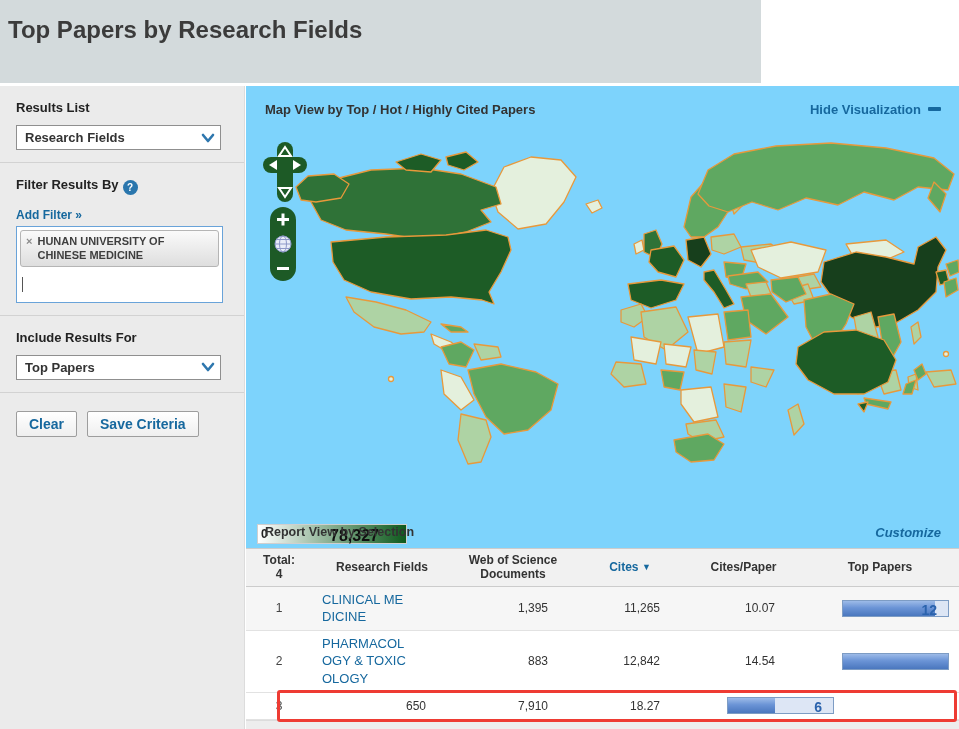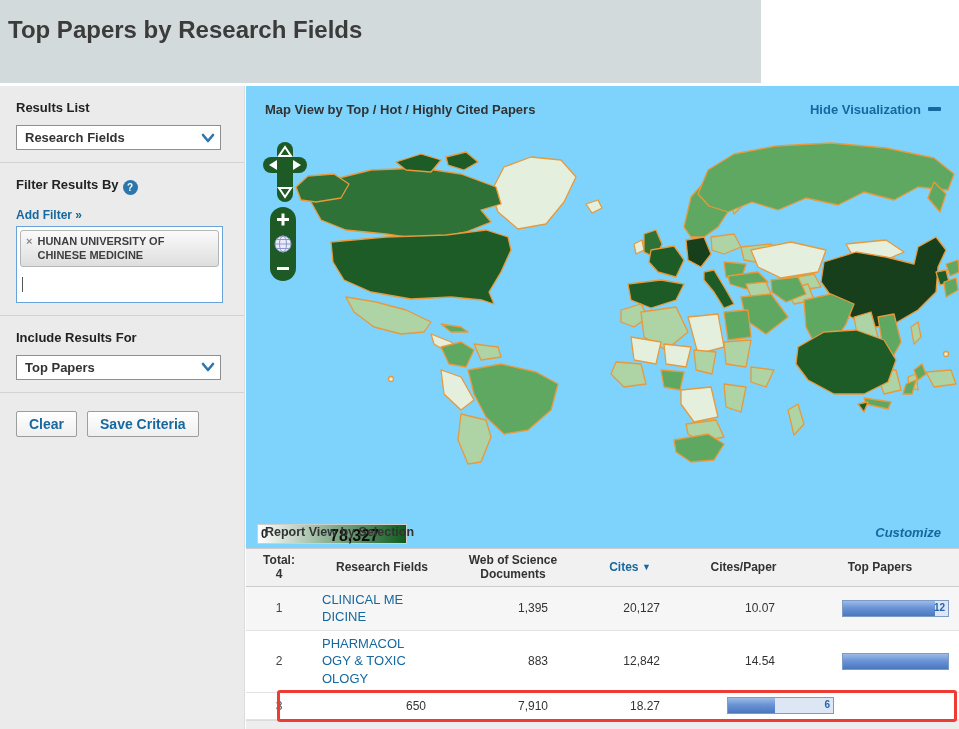--- a/index.html
+++ b/index.html
@@ -75,21 +75,21 @@
   .t-row:nth-child(2) { background:#ffffff; }
   .t-row:nth-child(3) { background:#ffffff; }
   .t-row:nth-child(4) { background:#f2f2f2; }
   .cell-rank { text-align:center; font-size:12px; color:#444; }
   .cell-field { padding:4px 2px 4px 10px; }
   .cell-field a { font-size:13px; font-weight:normal; color:var(--link-blue,#16689e); text-decoration:none; display:inline-block; width:90px; word-break:break-all; line-height:1.35; cursor:pointer; }
   .cell-num { text-align:right; font-size:12px; color:#333; padding-right:26px; }
   .cell-bar { padding:4px 4px 4px 41px; }
   .tp-bar { position:relative; width:107px; height:17px; background:var(--bar-track,#dde6f5); border:1px solid #7d9cc4; }
   .tp-fill { position:absolute; left:0; top:0; bottom:0; background:linear-gradient(var(--bar-fill-top,#9dbbe8),#6b94d6 45%,var(--bar-fill-bottom,#4a77be)); }
-  .tp-val { position:absolute; right:3px; top:1px; font-size:10px; font-weight:bold; color:#2b63ad; }
+  .tp-val { position:absolute; right:11px; top:1px; font-size:14px; font-weight:bold; color:#2b63ad; }
   .tp-val.on-fill { color:#ffffff;margin-top:33px; }
   .row-highlight { position:absolute; left:31px; right:2px; top:-3px; bottom:-3px; border:3px solid var(--highlight-red,#ee3b33); border-radius:3px; pointer-events:none; z-index:5; }
 
   .footer-strip { position:absolute; left:246px; bottom:0; width:713px; height:9px; background:#ededed; border-top:1px solid #dcdcdc; }
 </style>
 </head>
 <body>
 
 <div class="page">
 
@@ -289,21 +289,21 @@
           <span class="sort-arrow">▼</span>
         </div>
         <div class="hc">Cites/Paper</div>
         <div class="hc">Top Papers</div>
       </div>
       <div>
           <div class="t-grid t-row">
     <div class="cell-rank">1</div>
     <div class="cell-field"><a>CLINICAL MEDICINE</a></div>
     <div class="cell-num">1,395</div>
-    <div class="cell-num">20,127</div>
+    <div class="cell-num">11,265</div>
     <div class="cell-num">10.07</div>
     <div class="cell-bar">
       <div class="tp-bar">
         <div class="tp-fill" style="width: 88%;"></div>
         <span class="tp-val">12</span>
       </div>
     </div>
   </div>
           <div class="t-grid t-row">
     <div class="cell-rank">2</div>

